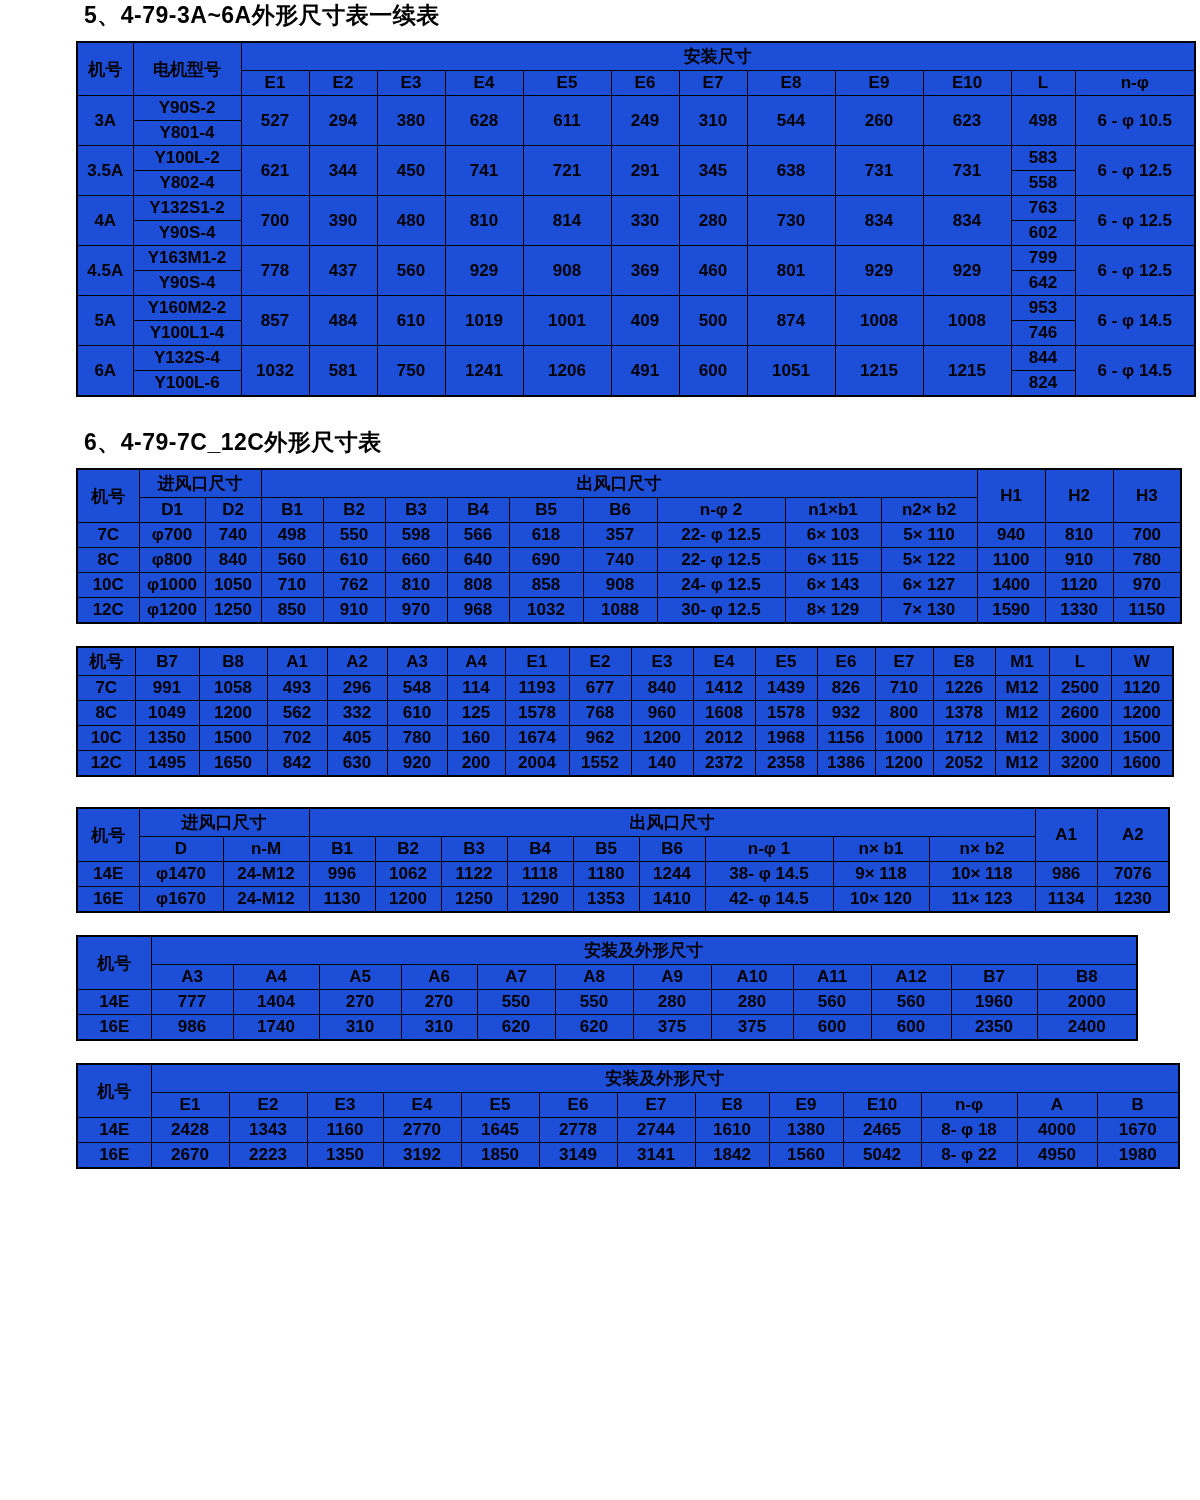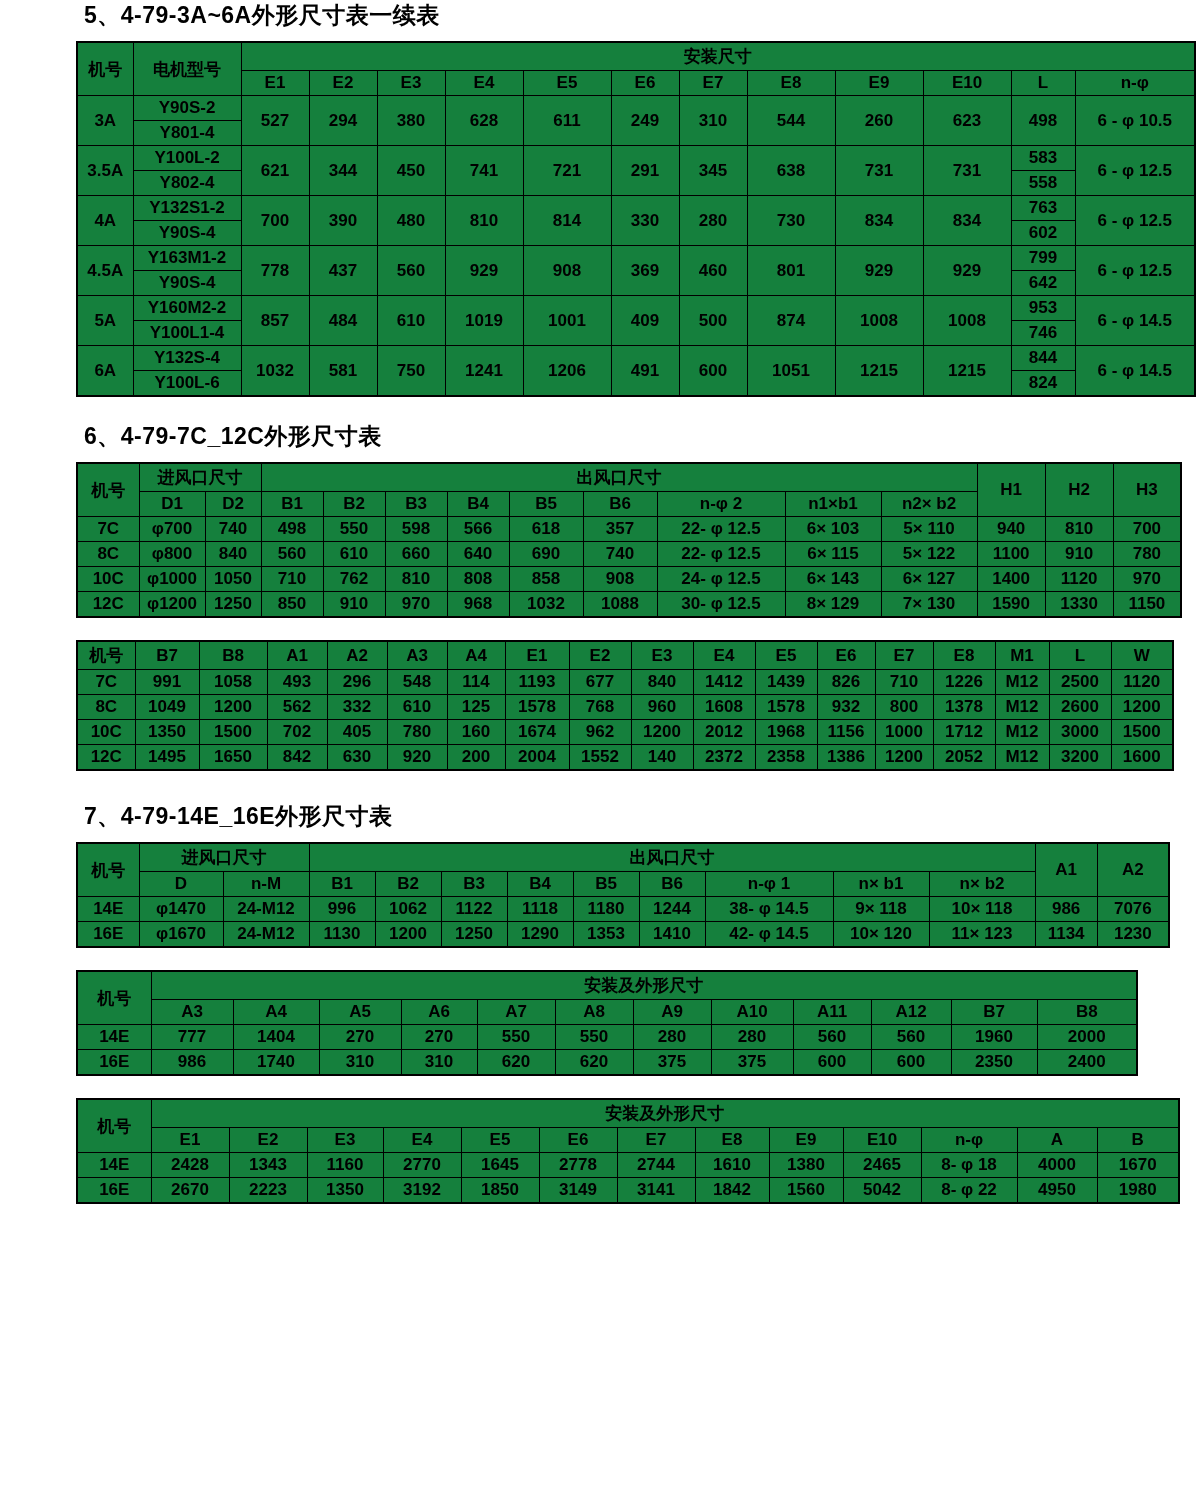--- a/index.html
+++ b/index.html
@@ -28,21 +28,21 @@
     font-size: 23px;
     font-weight: bold;
     margin: 0 0 10px 84px;
     letter-spacing: 0.5px;
     font-family: "Liberation Sans", sans-serif;
   }
   table.dim {
     border-collapse: collapse;
     table-layout: fixed;
     margin-left: 76px;
-    background: #15803d;
+    background: #1d4ed8;
   }
   table.dim td, table.dim th {
     border: 1px solid #000;
     text-align: center;
     vertical-align: middle;
     font-size: 17px;
     font-weight: bold;
     padding: 2px 1px;
     font-family: "Liberation Sans", sans-serif;
     white-space: nowrap;
@@ -220,21 +220,21 @@
         <td rowspan="2">6 - φ 14.5</td>
       </tr>
       <tr>
         <td>Y100L-6</td>
         <td>824</td>
       </tr>
     </tbody>
       </table>
   </div>
 
-  <div class="section" style="padding-top:24px;">
+  <div class="section" style="padding-top:30px;">
     <h2 class="section-title">6、4-79-7C_12C外形尺寸表</h2>
 
     <table class="dim" style="width:1042px;">
       <colgroup>
         <col style="width:62px">
           <col style="width:66px">
           <col style="width:56px">
         <col style="width:62px">
           <col style="width:62px">
           <col style="width:62px">
@@ -463,21 +463,20 @@
         <td>2052</td>
         <td>M12</td>
         <td>3200</td>
         <td>1600</td>
       </tr>
     </tbody>
       </table>
   </div>
 
   <div class="section" style="padding-top:30px;">
-    <h2 class="section-title">7、4-79-14E_16E外形尺寸表</h2>
 
     <table class="dim" style="width:1042px;">
       <colgroup>
         <col style="width:62px">
           <col style="width:84px">
           <col style="width:86px">
         <col style="width:66px">
           <col style="width:66px">
           <col style="width:66px">
           <col style="width:66px">

